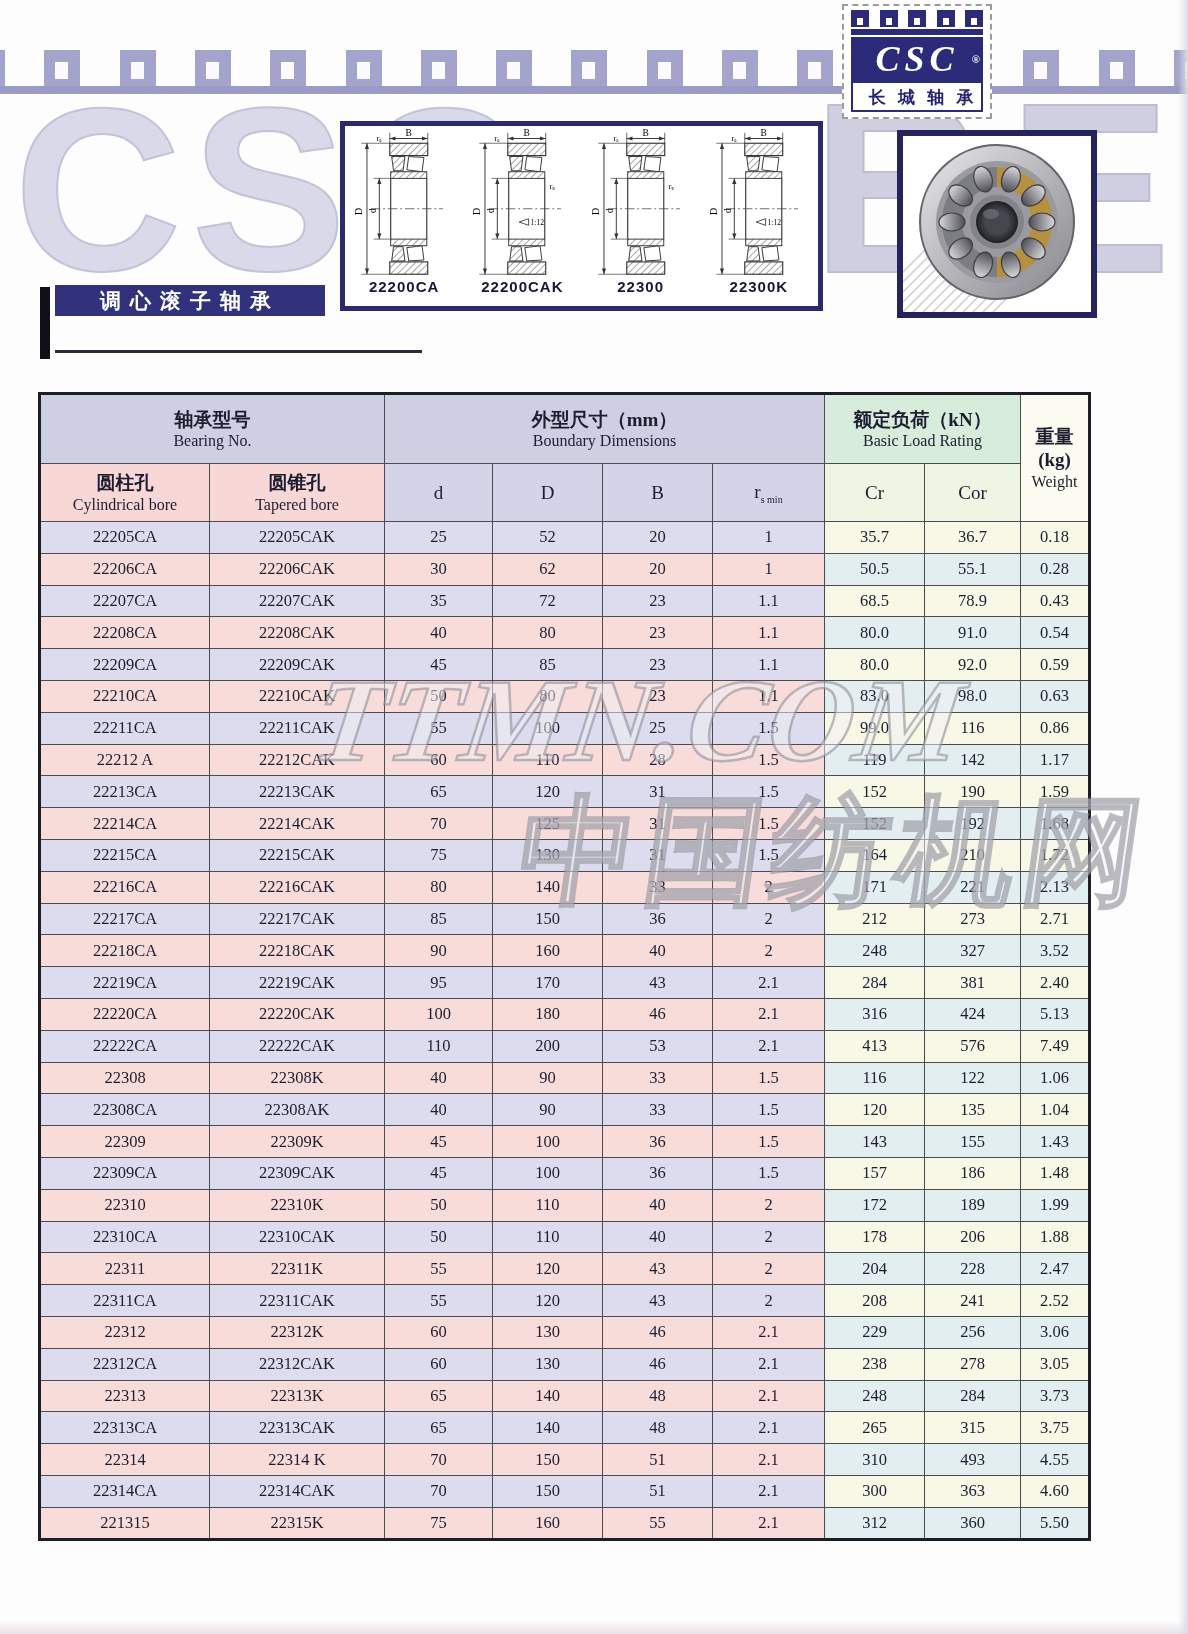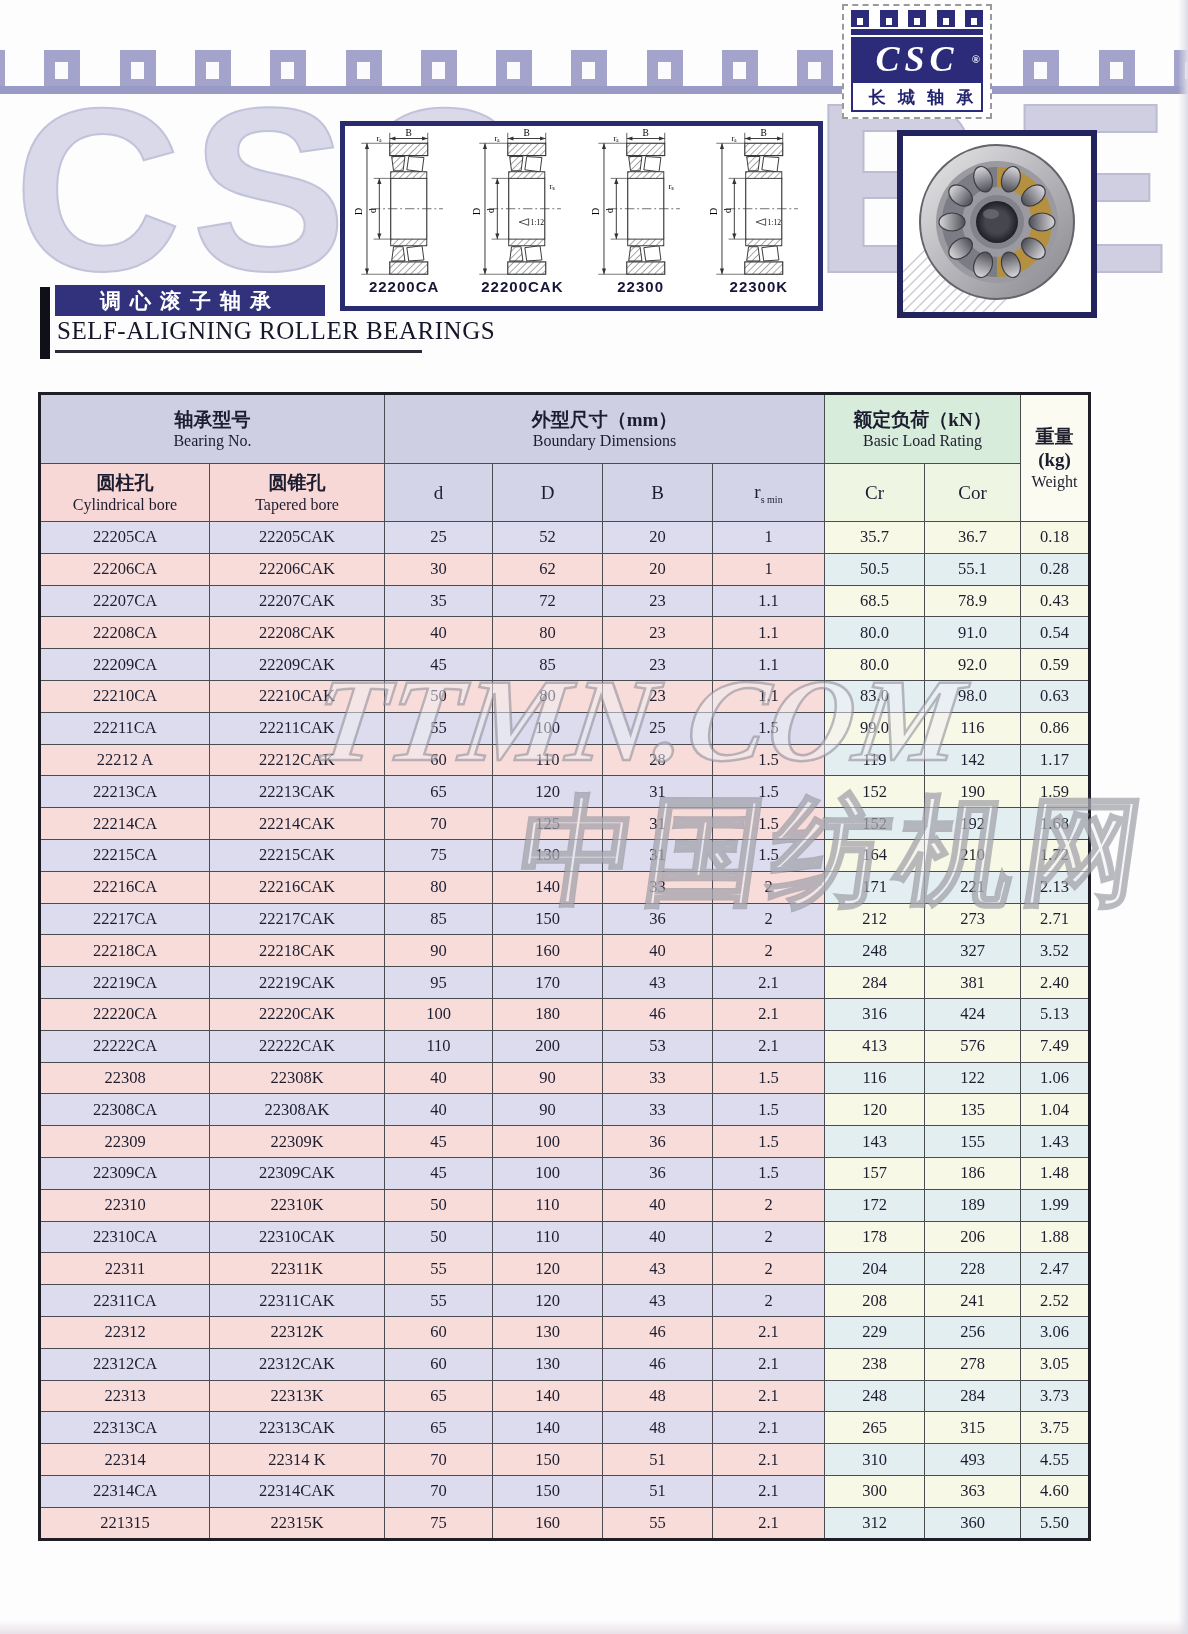--- a/index.html
+++ b/index.html
@@ -410,21 +410,20 @@
         <ellipse cx="107.9" cy="43.2" rx="9" ry="13" fill="url(#pg3)" stroke="#3c3c44" stroke-width="1.2" transform="rotate(378 107.9 43.2)"></ellipse>
         <ellipse cx="130.4" cy="59.5" rx="9" ry="13" fill="url(#pg3)" stroke="#3c3c44" stroke-width="1.2" transform="rotate(414 130.4 59.5)"></ellipse>
         <circle cx="94" cy="86" r="27" fill="#83838b"></circle>
         <circle cx="94" cy="86" r="21" fill="url(#pg2)"></circle>
         <ellipse cx="88" cy="78" rx="8" ry="5" fill="#6a6a74" opacity="0.8"></ellipse>
       </svg>
   </div>
 
   <div class="title-bar"></div>
   <div class="title-cn">调心滚子轴承</div>
-  <div class="title-en">SELF-ALIGNING ROLLER BEARINGS</div>
   <div class="title-underline"></div>
 
   <table class="bearing">
     <colgroup>
       <col style="width:170px">
         <col style="width:175px">
         <col style="width:108px">
       <col style="width:110px">
         <col style="width:110px">
         <col style="width:112px">

